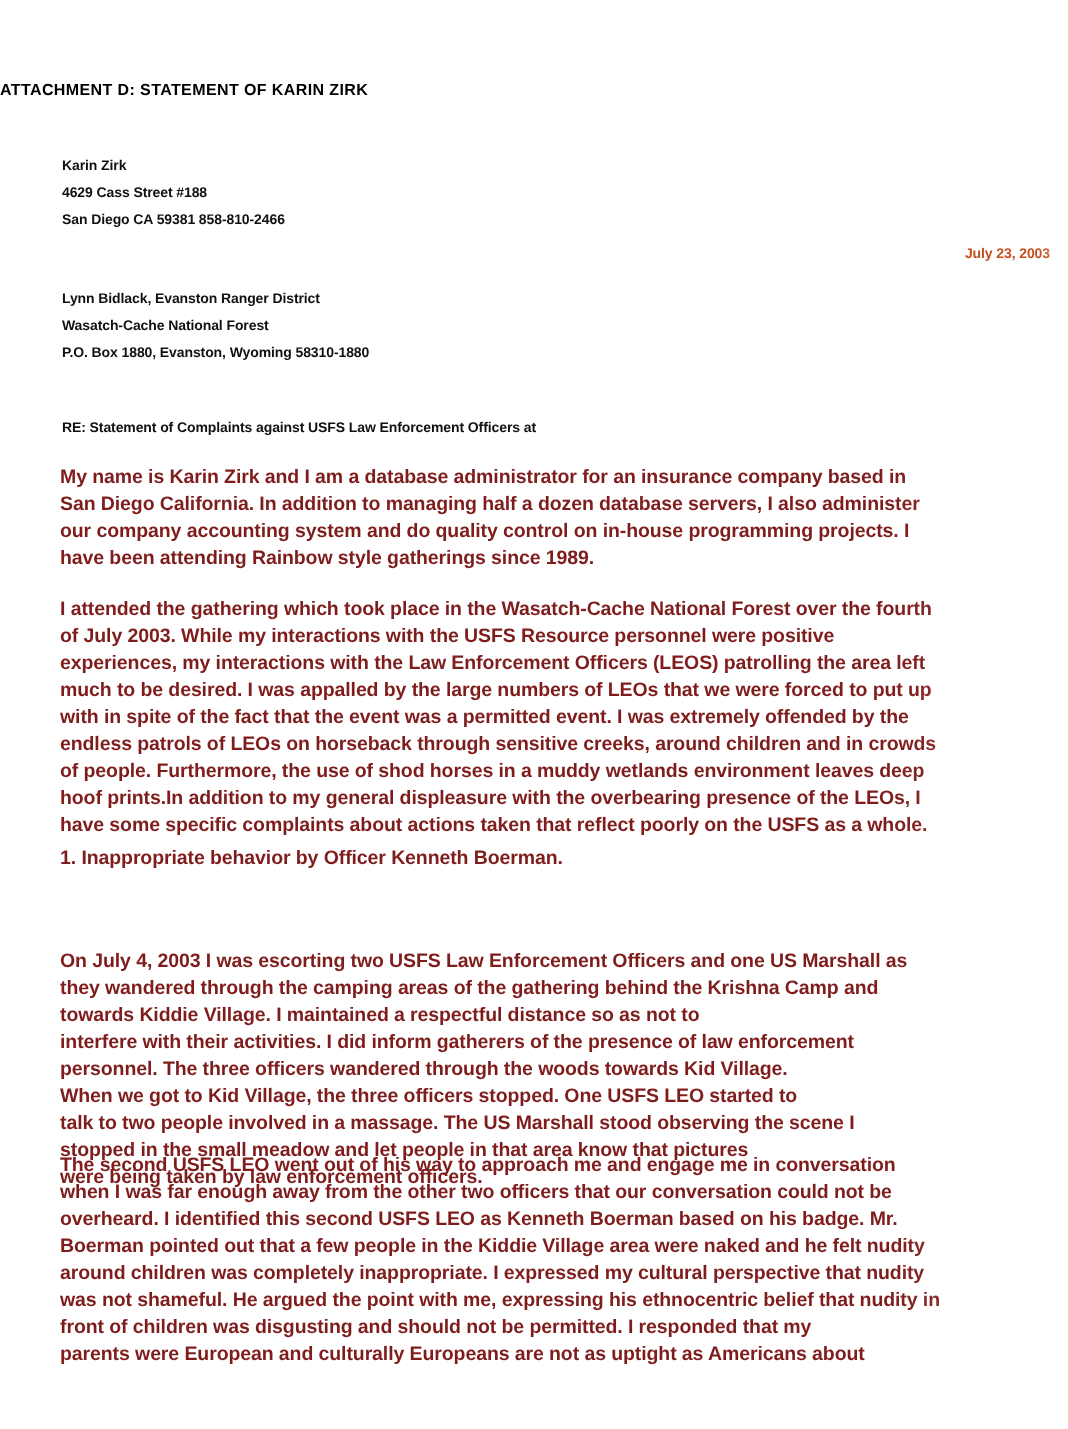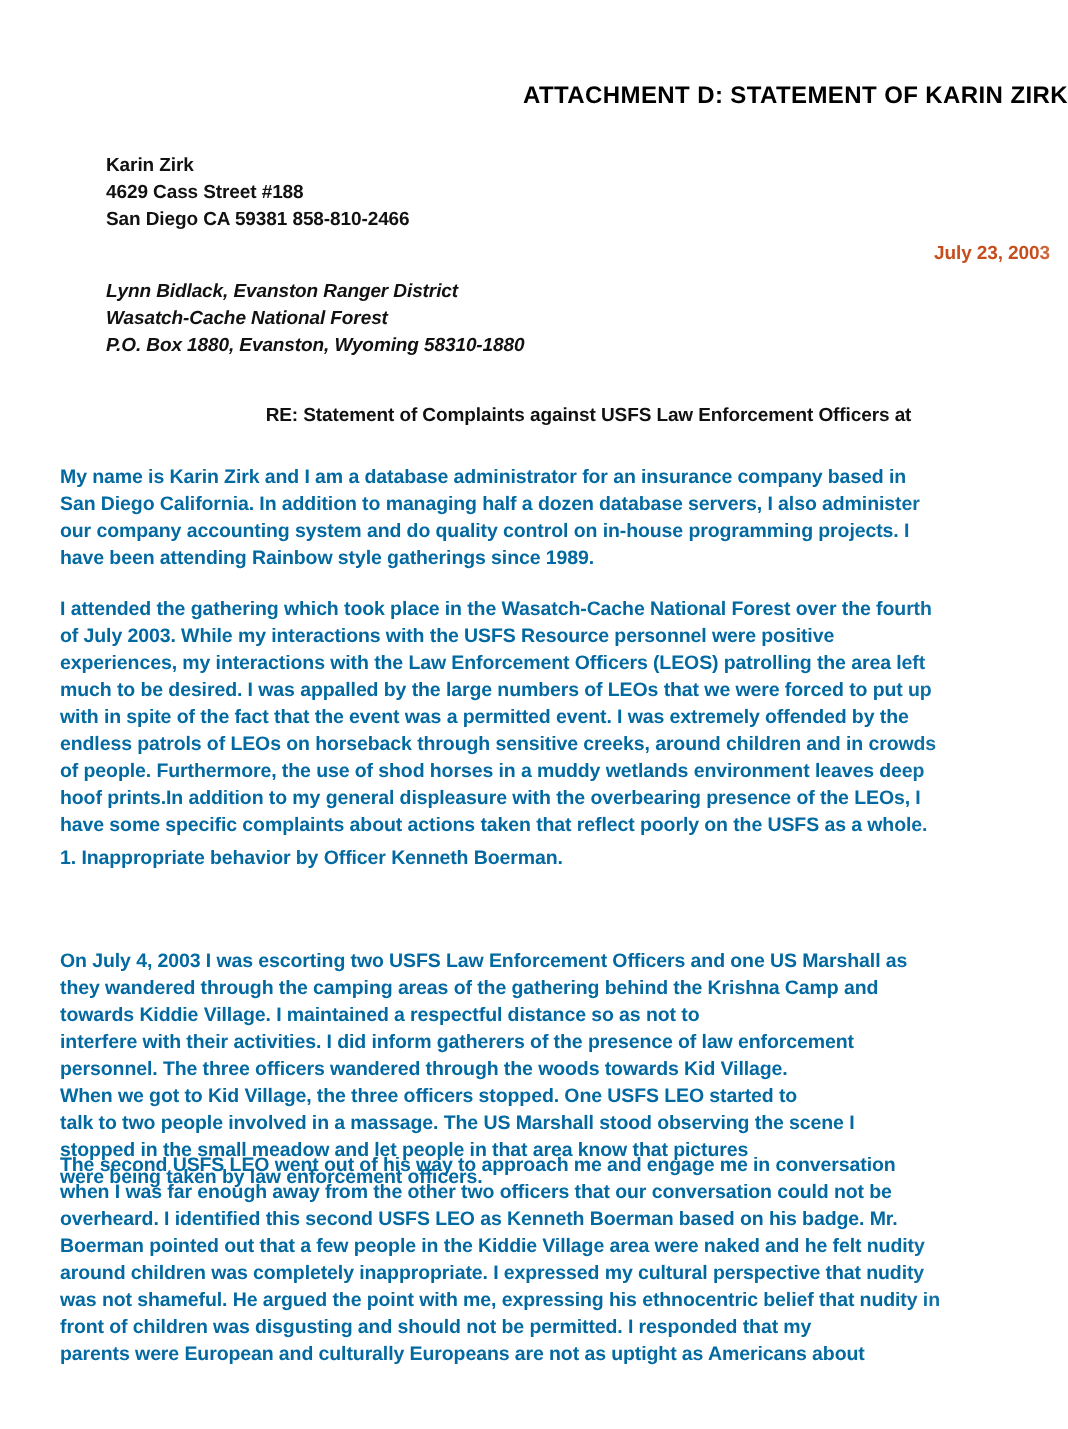--- a/index.html
+++ b/index.html
@@ -24,49 +24,48 @@
     font-weight: 600;
     letter-spacing: -0.1px;
     text-rendering: geometricPrecision;
   }
 
   .doc-title {
     position: absolute;
     top: 82px;
     left: 0;
     width: 1068px;
-    text-align: right;
-    font-size: 24px;
+    text-align: left;
+    font-size: 16px;
     font-weight: 700;
     letter-spacing: 0.4px;
     color: #000000;
   }
 
   .block {
     position: absolute;
     left: 62px;
-    font-size: 19px;
+    font-size: 14px;
     line-height: 27px;
     color: #111111;
-    margin-left: 44px;
   }
 
   .sender      { top: 152px; width: 600px; }
   .date-line   { top: 240px; left: auto; right: 18px; width: auto;
                  text-align: right; color: #c2410c; opacity: .93; }
-  .recipient   { top: 278px; width: 640px; font-style: italic; }
-  .re-block    { top: 402px; width: 965px; text-align: center; }
+  .recipient   { top: 285px; width: 640px; }
+  .re-block    { top: 414px; width: 965px; }
 
   .body-para {
     position: absolute;
     left: 60px;
     width: 966px;
     font-size: 19.5px;
     line-height: 27px;
-    color: #0369a1;
+    color: #7f1d1d;
     white-space: pre-line;
   }
 
   .p1   { top: 464px; }
   .p2   { top: 596px; }
   .item { top: 845px; }
   .p3   { top: 948px; }
   .p4   { top: 1152px; }
 
   

